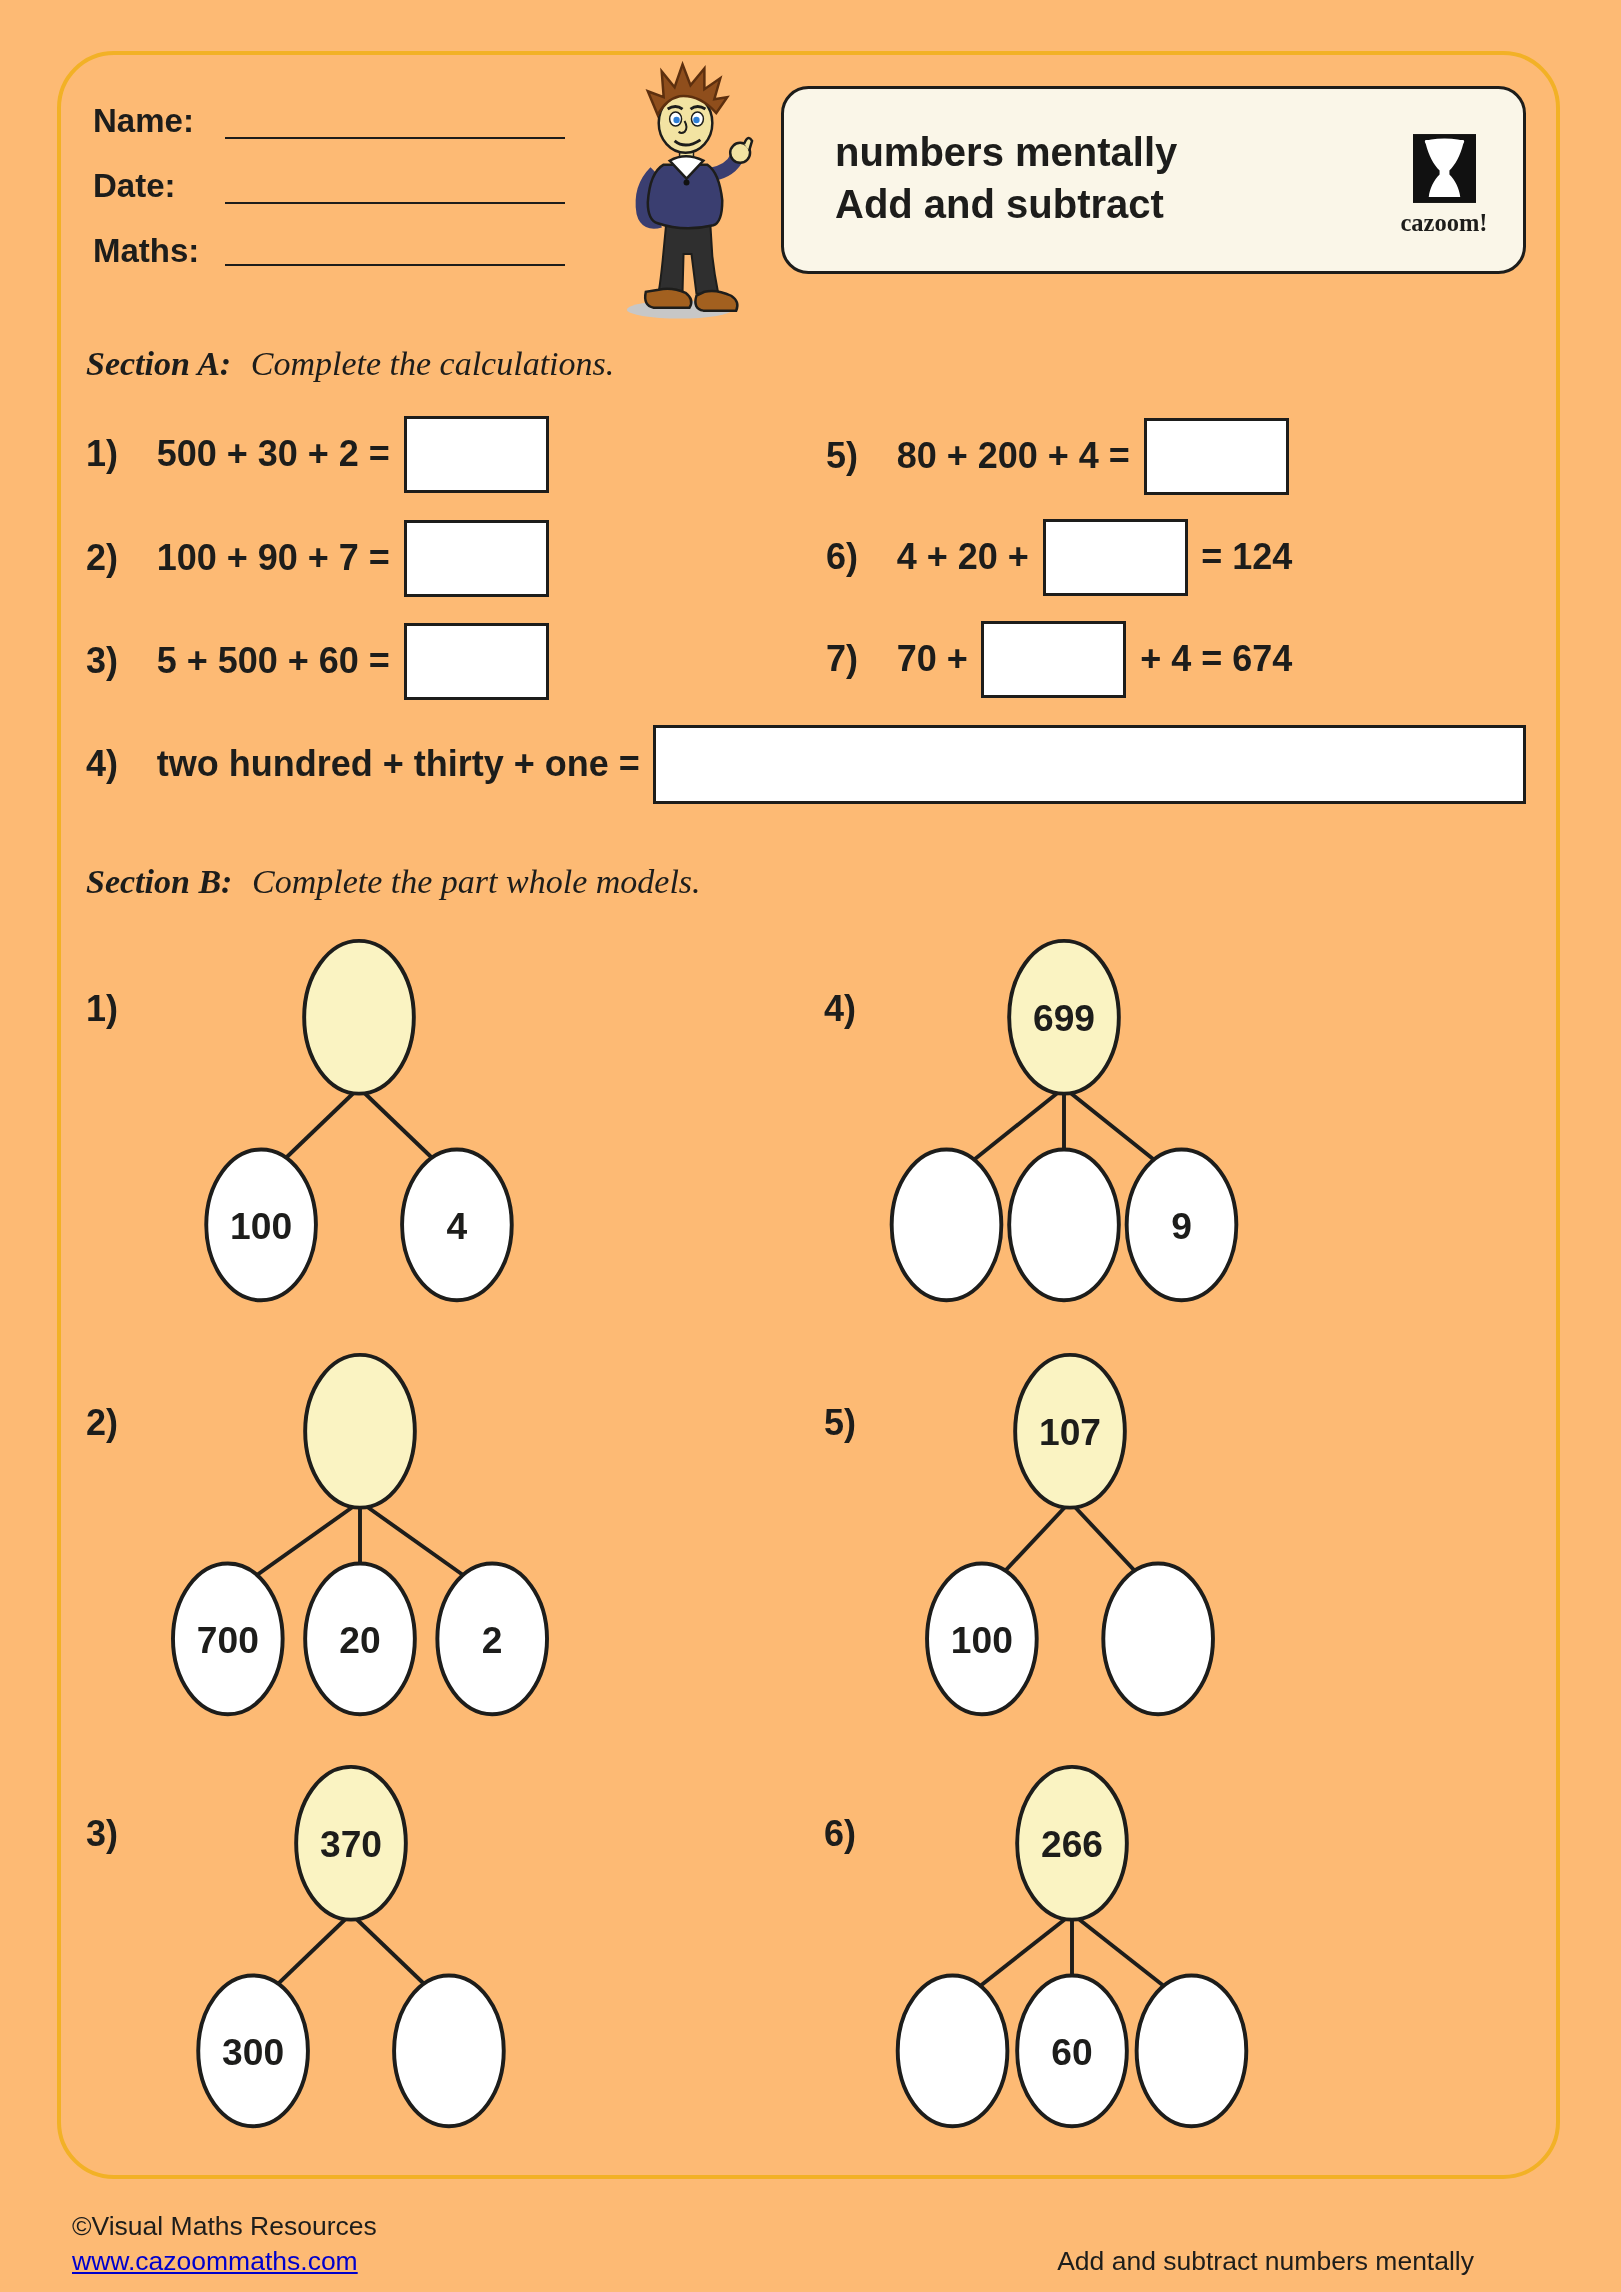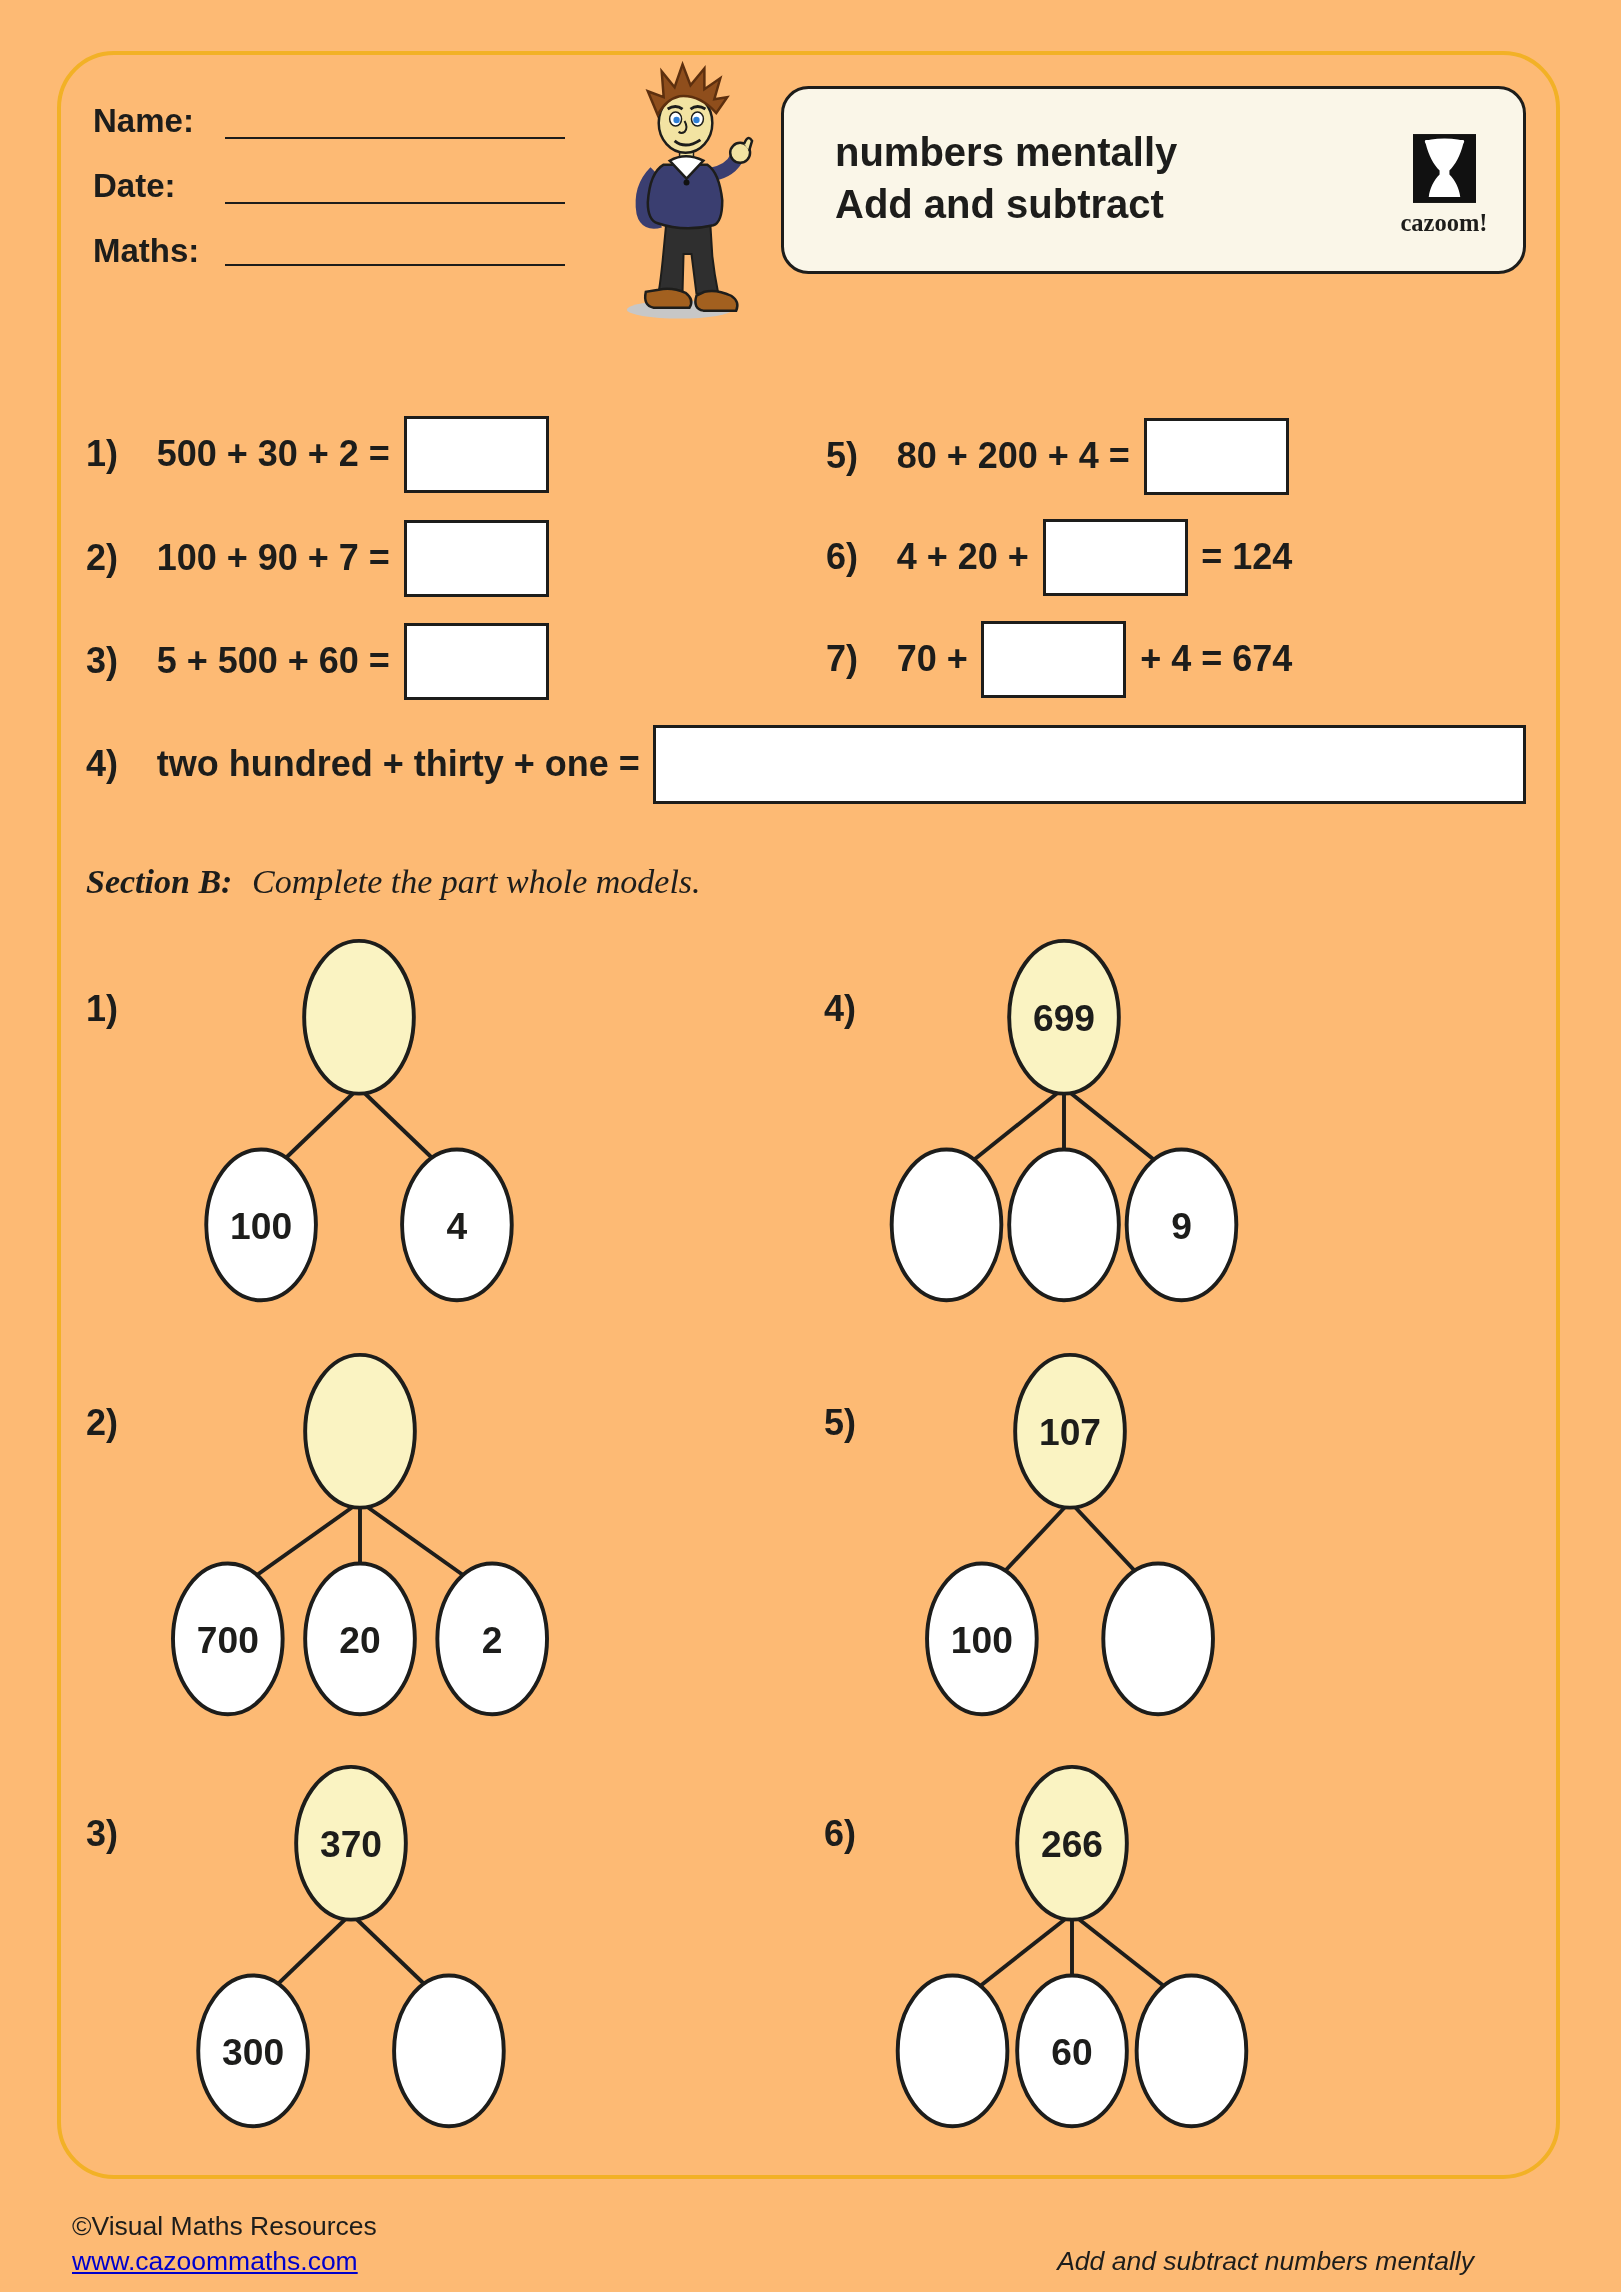--- a/index.html
+++ b/index.html
@@ -33,21 +33,21 @@
   .model{position:absolute;width:470px;height:382px;}
   .model svg line{stroke:#1d1d1b;stroke-width:4;}
   .model svg ellipse{stroke:#1d1d1b;stroke-width:4;}
   .model svg text{font-family:"Liberation Sans",sans-serif;font-weight:700;font-size:38px;fill:#1d1d1b;text-anchor:middle;}
   .mlabel{position:absolute;font-size:36px;font-weight:700;}
   .ml0{left:86px;top:988px;} .ml1{left:86px;top:1402px;} .ml2{left:86px;top:1813px;}
   .ml3{left:824px;top:988px;} .ml4{left:824px;top:1402px;} .ml5{left:824px;top:1813px;}
   
   #foot-copy{position:absolute;left:72px;top:2211px;font-size:26.5px;}
   #foot-link{position:absolute;left:72px;top:2246px;font-size:26.5px;color:#0000CC;text-decoration:underline;}
-  #foot-title{position:absolute;right:147px;top:2246px;font-size:26.5px;font-style:italic;}
+  #foot-title{position:absolute;right:147px;top:2246px;font-size:26.5px;}
 </style>
 </head>
 <body>
 
 <div id="page">
   <div id="frame"></div>
 
   <span class="fld-label" style="top:102px">Name:</span>
   <div class="fld-line" style="top:137px"></div>
   <span class="fld-label" style="top:167px">Date:</span>
@@ -92,20 +92,23 @@
         <svg width="63" height="69" viewBox="0 0 64 70">
           <rect width="64" height="70" fill="#111111"></rect>
           <path d="M13 6 H51 Q53 7 51 10 C48 22 43 31 37 37 L37 41 C43 47 47 55 48 64 H16 C17 55 21 47 27 41 L27 37 C21 31 16 22 13 10 Q11 7 13 6 Z" fill="#ffffff"></path>
           <ellipse cx="32" cy="8" rx="19" ry="3.5" fill="#ffffff"></ellipse>
         </svg>
       </span>
       <div class="logotext">cazoom!</div>
     </div>
   </div>
 
+  <div id="secA" class="sec-head">
+    <span class="b">Section A:</span><span>Complete the calculations.</span>
+  </div>
 
   <div class="prob pr0">
     <span class="pnum">1)</span>
     <span>500 + 30 + 2 =</span>
     <div class="abox"></div>
   </div>
   <div class="prob pr1">
     <span class="pnum">2)</span>
     <span>100 + 90 + 7 =</span>
     <div class="abox"></div>

